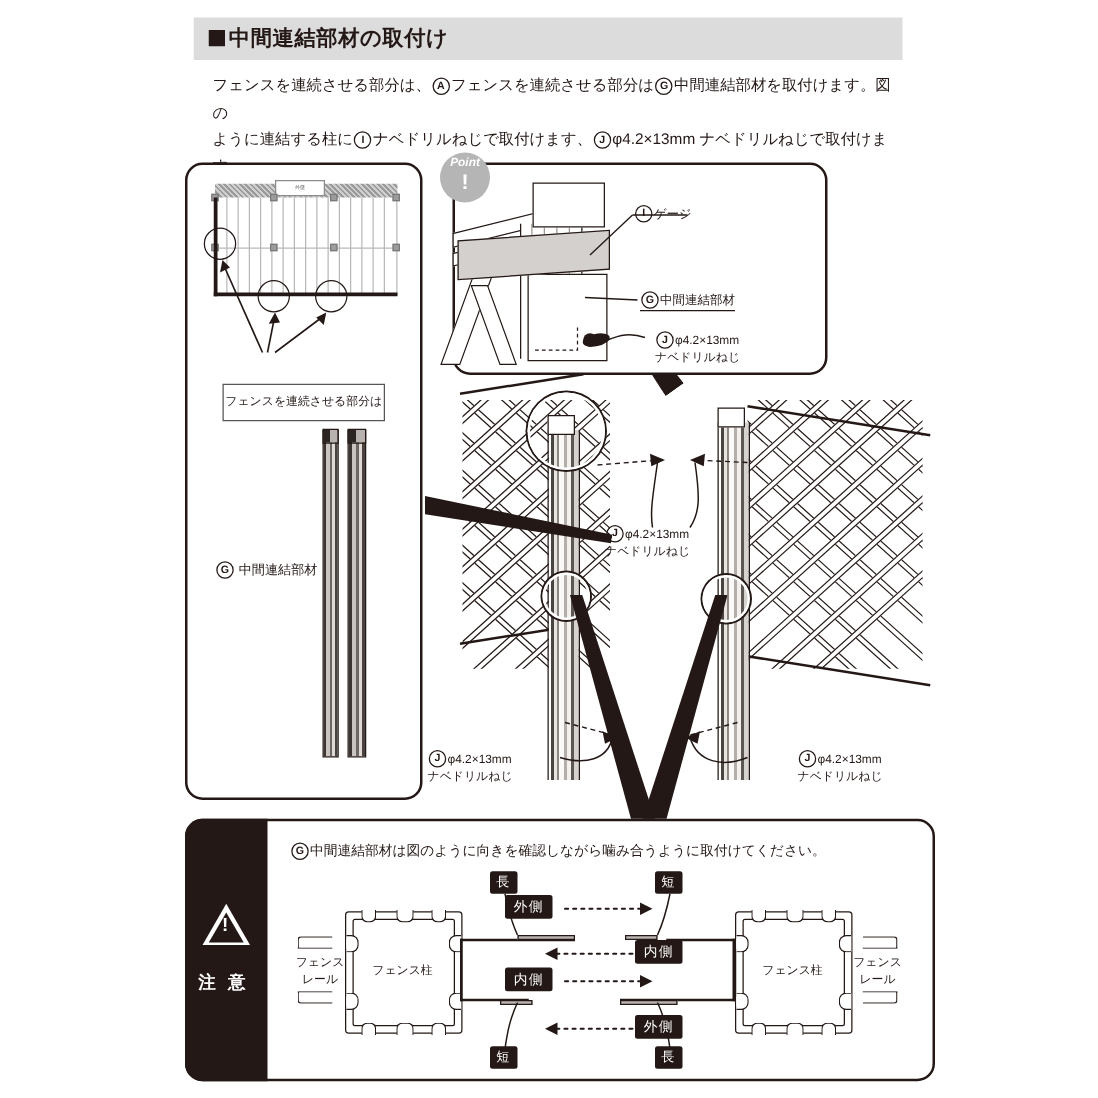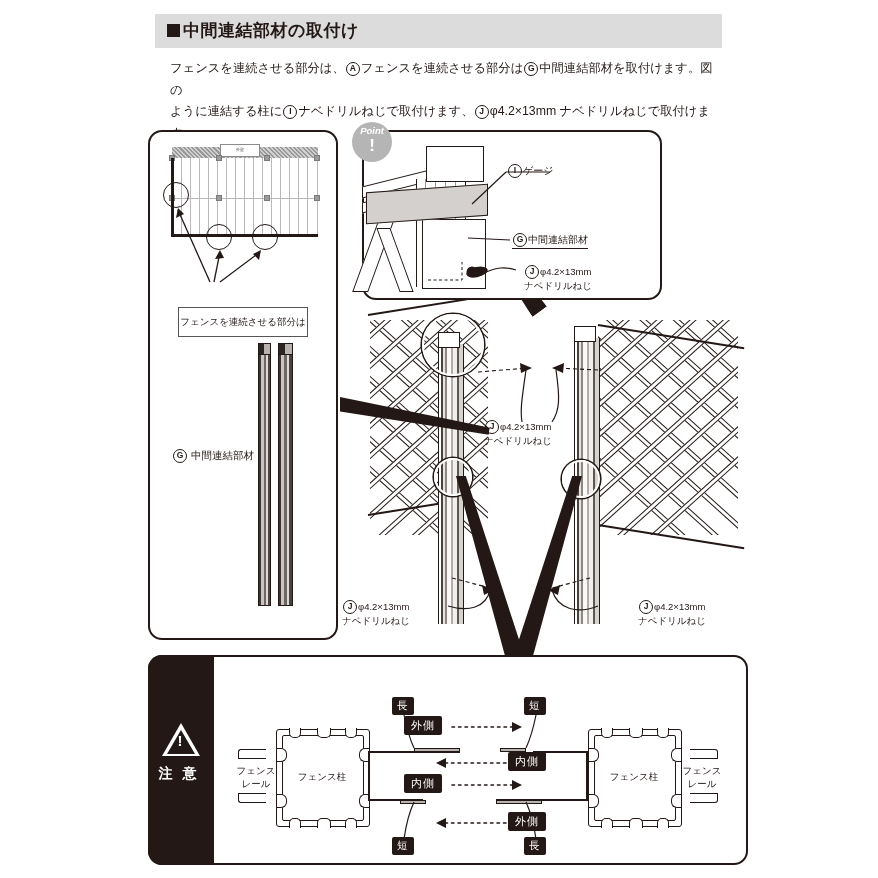--- a/index.html
+++ b/index.html
@@ -181,21 +181,21 @@
     border-bottom:33px solid #fff;
   }
   .tri:after{
     content:"";position:absolute;left:-14px;top:7px;width:0;height:0;
     border-left:14px solid transparent;border-right:14px solid transparent;
     border-bottom:24px solid #231815;
   }
   .tri-ex{position:absolute;left:29px;top:78px;width:6px;text-align:center;
     font-size:15px;font-weight:bold;color:#fff;line-height:1;z-index:3;}
   .caution-word{
-    position:absolute;left:0;top:110px;width:62px;text-align:center;
+    position:absolute;left:0;top:122px;width:62px;text-align:center;
     font-size:14px;font-weight:bold;color:#fff;letter-spacing:3px;
   }
   .caution-note{
     position:absolute;left:82px;top:16px;font-size:11px;white-space:nowrap;
   }
 
   .xsec{position:absolute;}
   .xsec-box{
     position:absolute;border:1.7px solid #231815;border-radius:3px;background:#fff;
   }
@@ -426,20 +426,23 @@
     </div>
   </div>
 
   <div class="panel" id="caution-panel">
     <div class="caution-black">
       <div class="tri"></div>
       <div class="tri-ex">!</div>
       <div class="caution-word">注 意</div>
     </div>
 
+    <div class="caution-note">
+      <span class="cm">G</span><span>中間連結部材は図のように向きを確認しながら噛み合うように取付けてください。</span>
+    </div>
 
     <div class="xsec" style="left:78px;top:48px;width:512px;height:150px">
 
       <div class="hook" style="left:10px;top:44px;width:28px;height:10px;border-right:none;border-radius:3px 0 0 0;"></div>
       <div class="hook" style="left:10px;top:88px;width:28px;height:10px;border-right:none;border-radius:0 0 0 3px;"></div>
       <div class="xsec-lbl" style="left:2px;top:60px;width:52px">
         <div>フェンス</div>
         <div>レール</div>
       </div>
 

